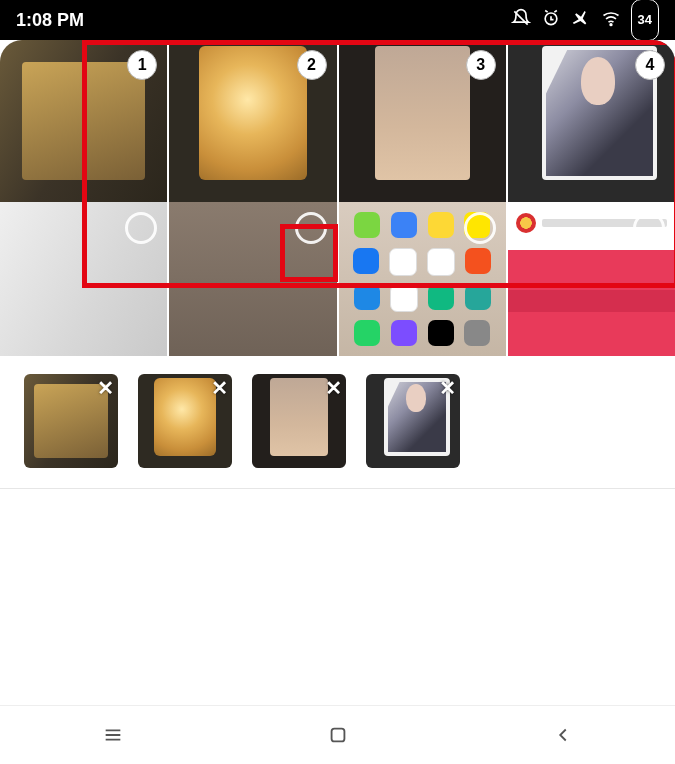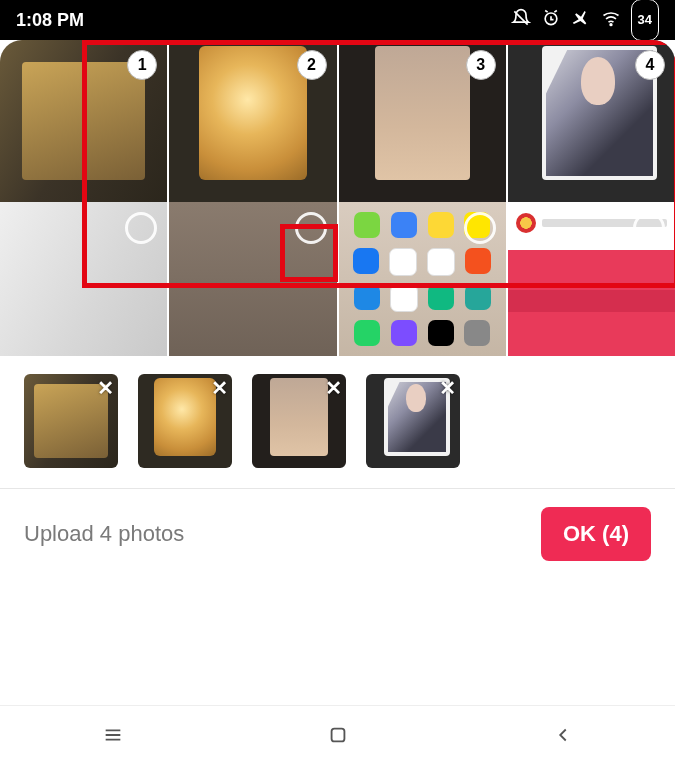--- a/index.html
+++ b/index.html
@@ -190,24 +190,20 @@
               <div class="person"></div>
               <div class="face"></div>
             </div>
           </div>
         <span class="x">✕</span>
       </div>
     </div>
 
     <div class="divider"></div>
 
-    <div class="footer">
-      <span class="label">Upload 4 photos</span>
-      <button class="okbtn">OK (4)</button>
-    </div>
 
     <div class="navbar">
       <div class="nav-ico">
         <svg width="22" height="22" viewBox="0 0 24 24" stroke="#555" stroke-width="2" fill="none">
             <path d="M4 7h16M4 12h16M4 17h16"></path>
           </svg>
       </div>
       <div class="nav-ico">
         <svg width="22" height="22" viewBox="0 0 24 24" stroke="#555" stroke-width="2" fill="none">
             <rect x="5" y="5" width="14" height="14" rx="3"></rect>

